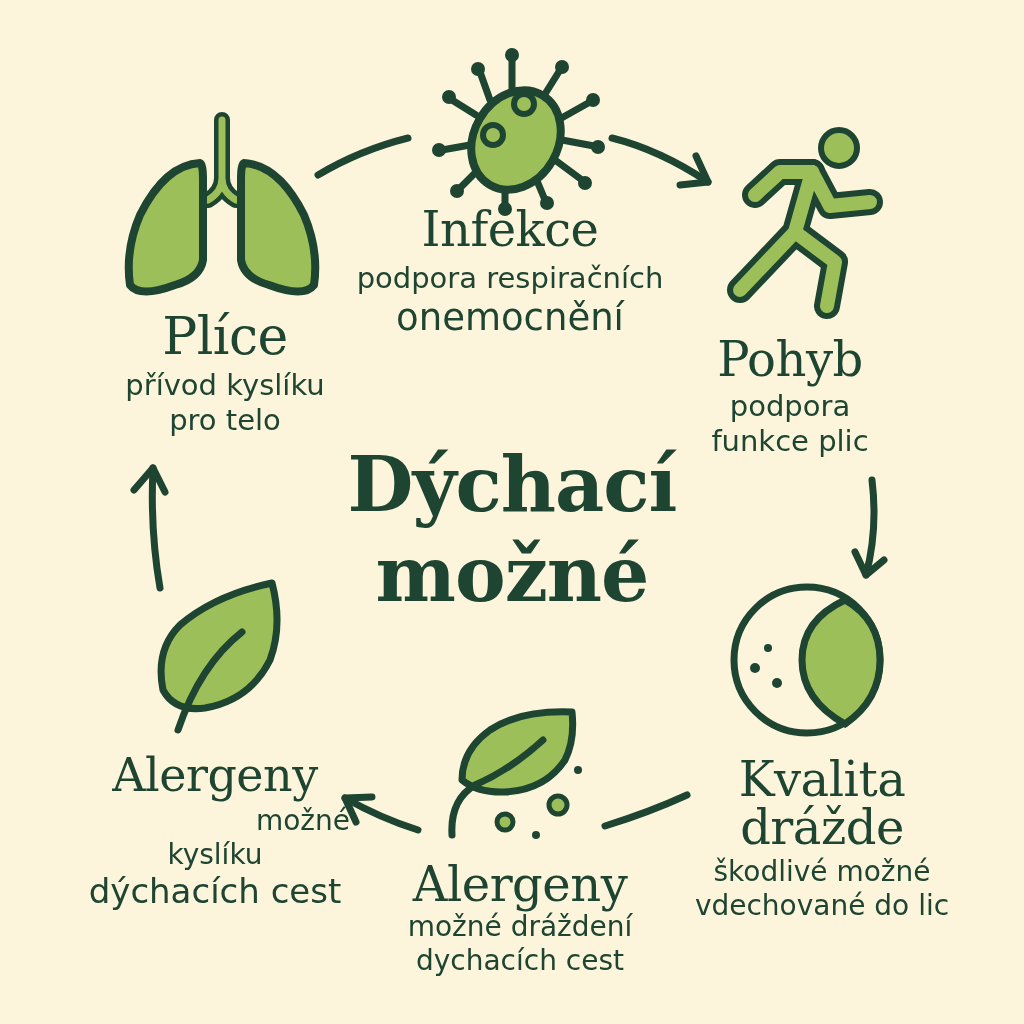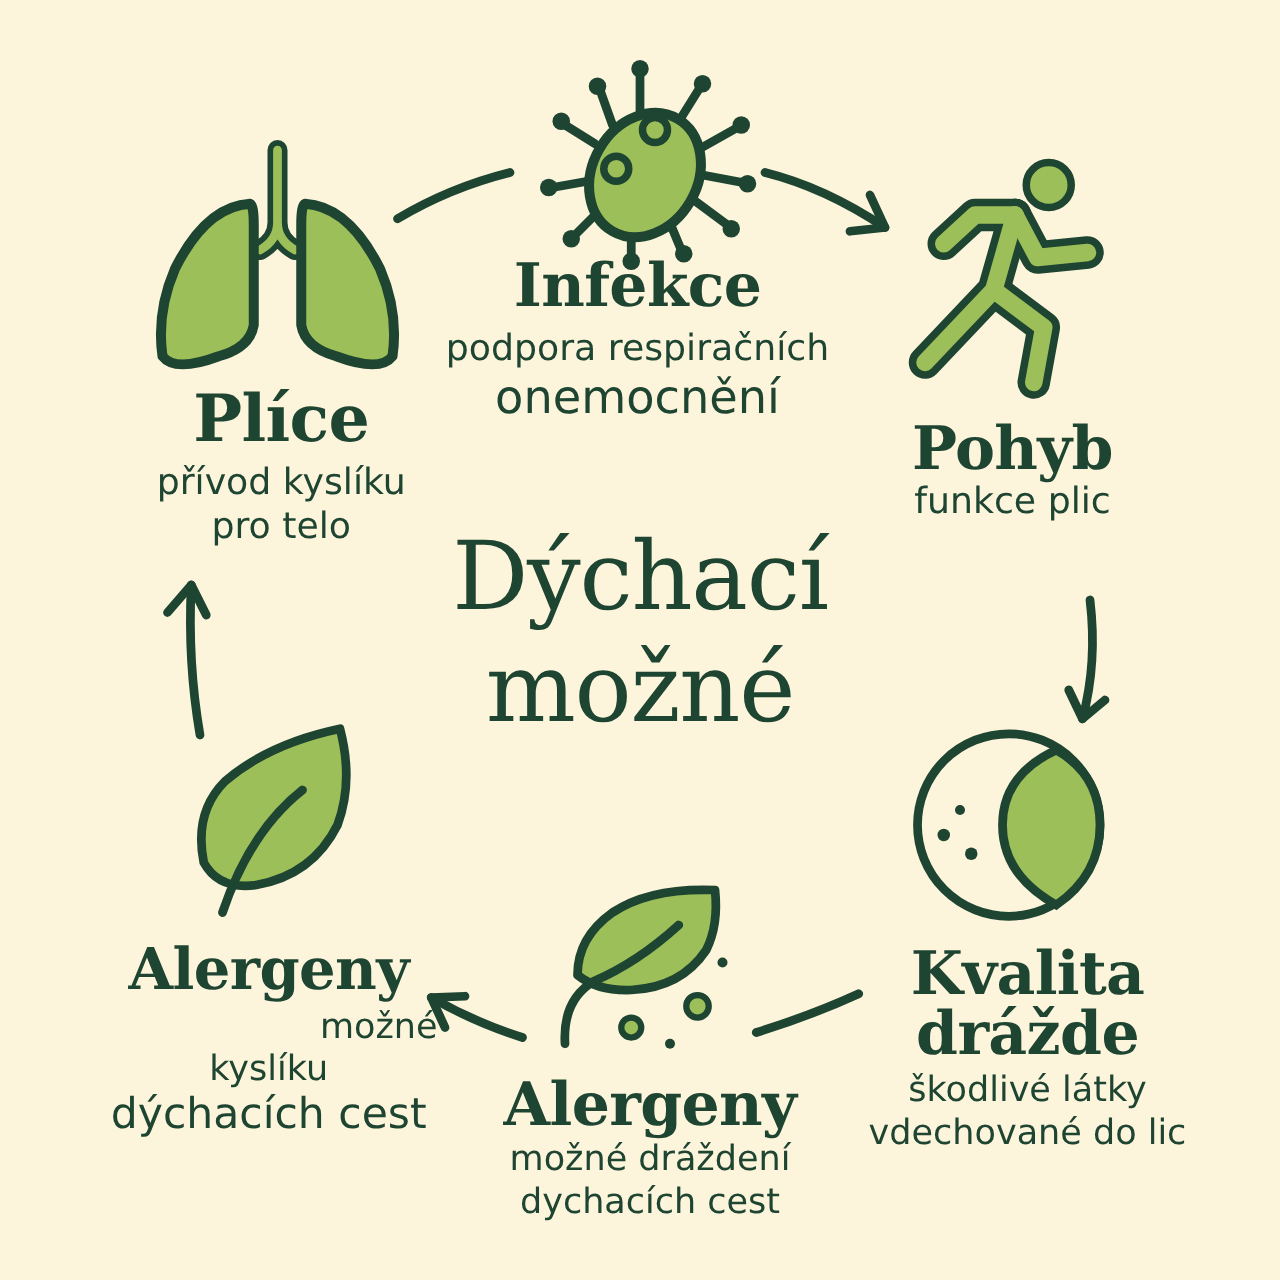--- a/index.html
+++ b/index.html
@@ -7,36 +7,36 @@
     width: 1024px; height: 1024px; overflow: hidden;
     background: #fdf4dc;
     position: relative;
     color: #1e4531;
   }
   .canvas { position: absolute; left: 0; top: 0; width: 1024px; height: 1024px; }
   svg.layer { position: absolute; left: 0; top: 0; }
   .node { position: absolute; text-align: center; }
   .title {
     font-family: "DejaVu Serif", "Liberation Serif", serif;
-    font-weight: bold;
+    font-weight: normal;
     color: #1e4531;
     letter-spacing: -0.5px;
     line-height: 1.0;
   }
   .desc {
     font-family: "DejaVu Sans", "Liberation Sans", sans-serif;
     color: #1e4531;
     line-height: 1.2;
   }
   .center-title {
     position: absolute;
-    left: 300px; top: 416px; width: 424px;
+    left: 300px; top: 440px; width: 424px;
     text-align: center;
     font-family: "DejaVu Serif", "Liberation Serif", serif;
-    font-weight: normal;
+    font-weight: bold;
     font-size: 76px;
     line-height: 90px;
     color: #1e4531;
     letter-spacing: -1px;
   }
   .center-title span { display: block; }
 </style>
 </head>
 <body>
 
@@ -148,34 +148,35 @@
     <div class="desc" style="font-size:29px; margin-top:8px;">podpora respiračních</div>
     <div class="desc" style="font-size:37px;text-align:center;">onemocnění</div>
   </div>
 
   <div class="node" style="left:90px; top:310px; width:270px;">
     <div class="title" style="font-size:52px;">Plíce</div>
     <div class="desc" style="font-size:29px; margin-top:6px;">přívod kyslíku</div>
     <div class="desc" style="font-size:29px;">pro telo</div>
   </div>
 
-  <div class="node" style="left:690px; top:335px; width:240px;">
+  <div class="node" style="left:670px; top:335px; width:240px;">
     <div class="title" style="font-size:48px;">Pohyb</div>
+    <div class="desc" style="font-size:29px; margin-top:6px;">podpora</div>
     <div class="desc" style="font-size:29px;text-align:center;">funkce plic</div>
   </div>
 
   <div class="center-title">
     <span>Dýchací</span>
     <span>možné</span>
   </div>
 
   <div class="node" style="left:672px; top:755px; width:300px;">
     <div class="title" style="font-size:48px;">Kvalita</div>
     <div class="title" style="font-size:48px;">drážde</div>
-    <div class="desc" style="font-size:28px; margin-top:4px;">škodlivé látky</div>
+    <div class="desc" style="font-size:28px; margin-top:4px;">škodlivé možné</div>
     <div class="desc" style="font-size:28px;">vdechované do lic</div>
   </div>
 
   <div class="node" style="left:370px; top:860px; width:300px;">
     <div class="title" style="font-size:48px;">Alergeny</div>
     <div class="desc" style="font-size:28px; margin-top:2px;">možné drážde­ní</div>
     <div class="desc" style="font-size:28px;">dychacích cest</div>
   </div>
 
   <div class="node" style="left:80px; top:752px; width:270px;">

